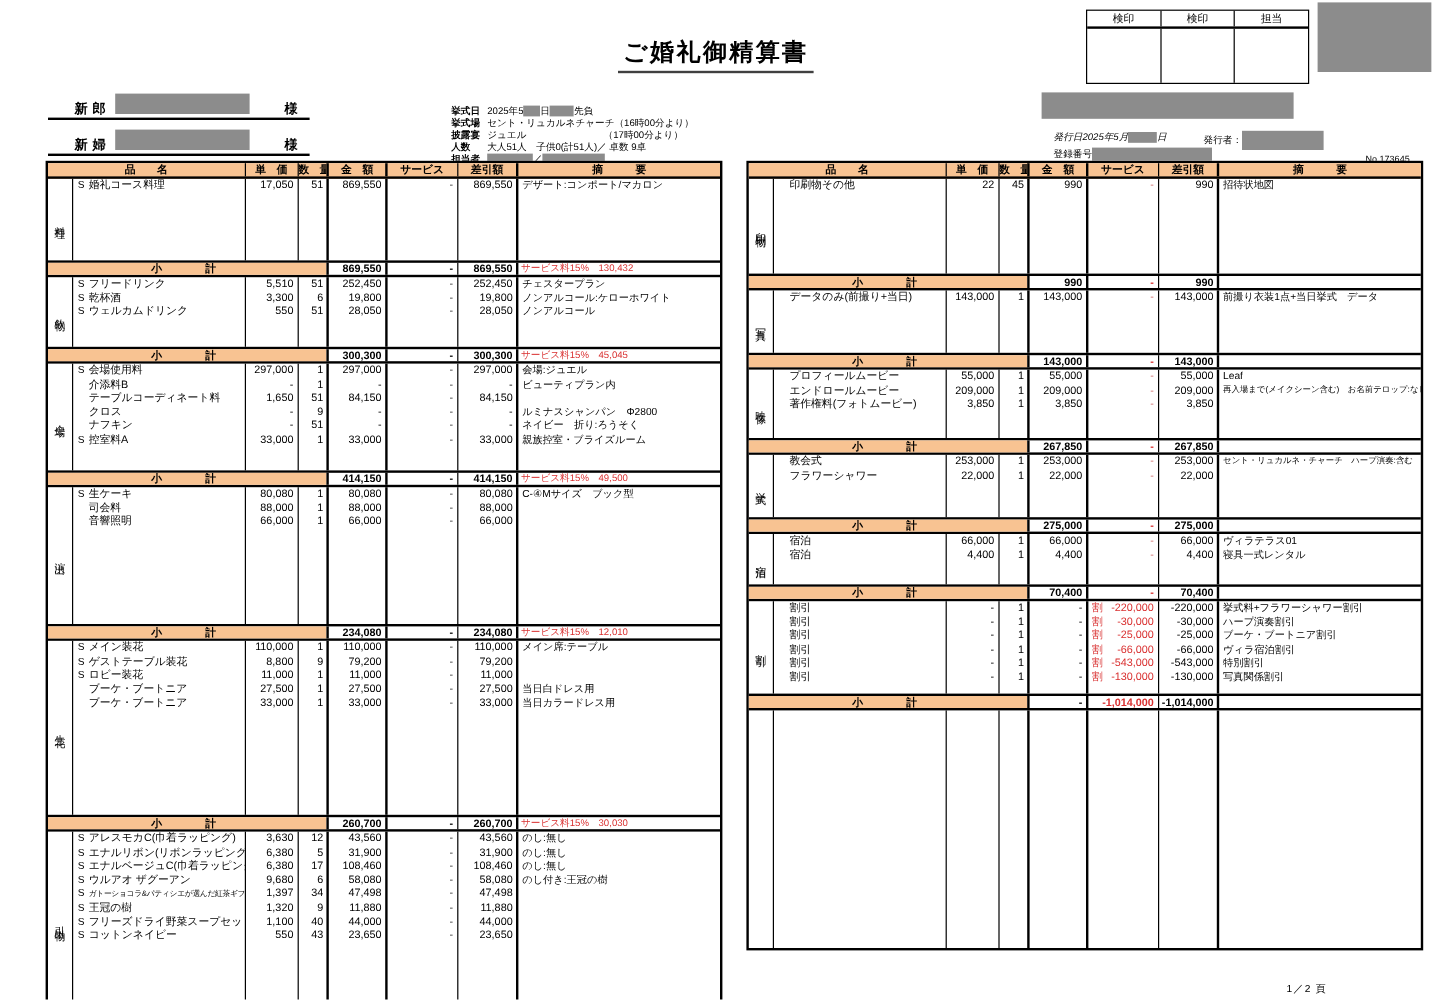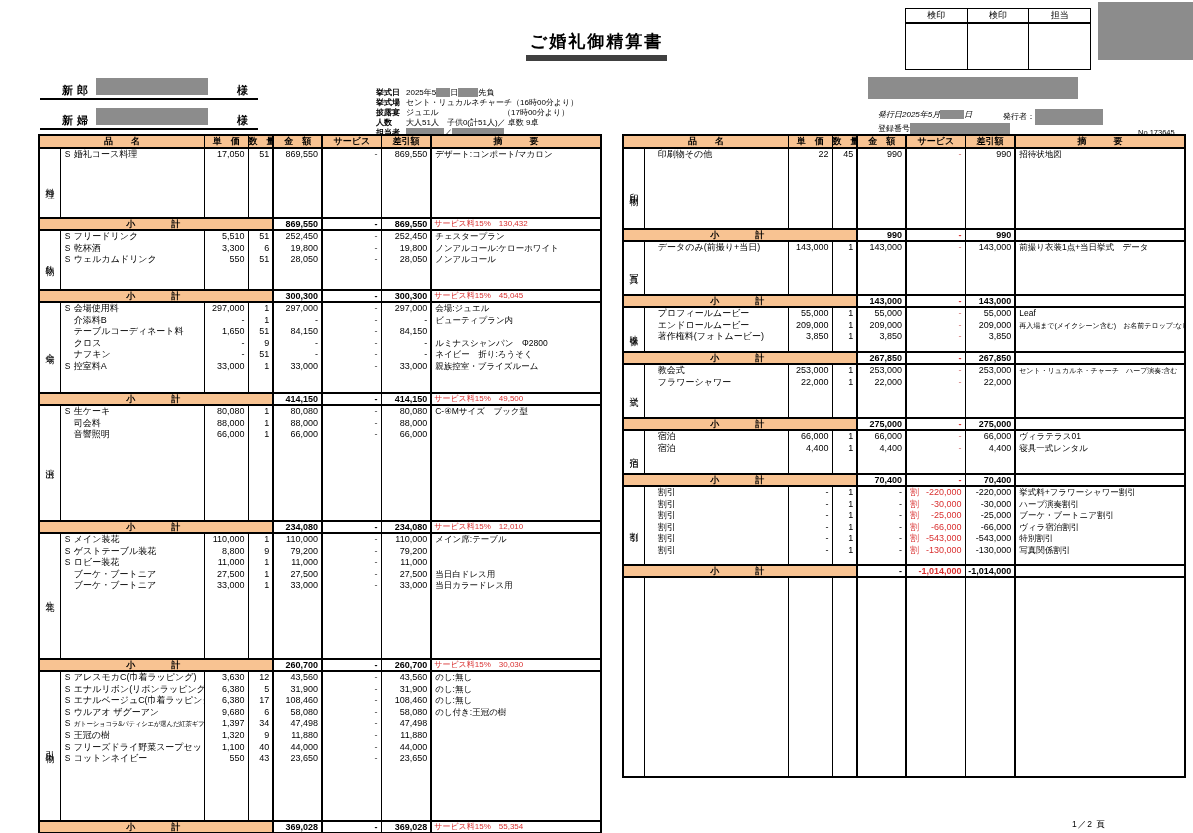--- a/index.html
+++ b/index.html
@@ -11,22 +11,22 @@
   body{
     width:1193px;height:833px;background:#fff;position:relative;
     font-family:"Liberation Sans","DejaVu Sans",sans-serif;color:#000;
     overflow:hidden;
   }
   .abs{position:absolute;}
   .redact{background:var(--gray);display:inline-block;vertical-align:middle;}
 
   
   .title-wrap{left:0;right:0;top:30px;text-align:center;}
-  .title{display:inline-block;font-size:17px;font-weight:bold;letter-spacing:2px;
-         border-bottom:6px solid #404040;padding:0 4px 2px 4px;}
+  .title{display:inline-block;font-size:20px;font-weight:bold;letter-spacing:2px;
+         border-bottom:2px solid #404040;padding:0 4px 2px 4px;}
 
   
   .sealbox{left:905px;top:8px;width:186px;height:62px;border:1px solid #000;display:flex;flex-direction:column;}
   .seal-hrow{display:flex;height:15px;border-bottom:2px solid #000;}
   .seal-hrow div{flex:1;text-align:center;font-size:9px;line-height:13px;border-left:1px solid #000;}
   .seal-hrow div:first-child{border-left:none;}
   .seal-brow{display:flex;flex:1;}
   .seal-brow div{flex:1;border-left:1px solid #000;}
   .seal-brow div:first-child{border-left:none;}
 
@@ -340,21 +340,21 @@
         <div class="ln note-ln"></div>
       </div>
     </div>
     <div class="trow sub">
       <div class="colb sub-label">小　　計</div>
       <div class="colb w-amt bl2 br2 rt">234,080</div>
       <div class="colb w-svc rt subdash">-</div>
       <div class="colb w-net bl1 rt">234,080</div>
       <div class="colb w-note bl2 lt sub-note">サービス料15%　12,010</div>
     </div>
-    <div class="tsec" style="height: 124px;">
+    <div class="tsec" style="height: 145px;">
       <div class="colb w-cat">
         <span class="cat-label">生花</span>
       </div>
       <div class="colb w-name bl1">
         <div class="ln lt"><span class="s-mark">S</span><span>メイン装花</span></div>
         <div class="ln lt"><span class="s-mark">S</span><span>ゲストテーブル装花</span></div>
         <div class="ln lt"><span class="s-mark">S</span><span>ロビー装花</span></div>
         <div class="ln lt"><span class="s-mark"></span><span>ブーケ・ブートニア</span></div>
         <div class="ln lt"><span class="s-mark"></span><span>ブーケ・ブートニア</span></div>
       </div>
@@ -560,21 +560,21 @@
         <div class="ln note-ln">前撮り衣装1点+当日挙式　データ</div>
       </div>
     </div>
     <div class="trow sub">
       <div class="colb sub-label">小　　計</div>
       <div class="colb w-amt bl2 br2 rt">143,000</div>
       <div class="colb w-svc rt subdash">-</div>
       <div class="colb w-net bl1 rt">143,000</div>
       <div class="colb w-note bl2 lt sub-note"></div>
     </div>
-    <div class="tsec" style="height: 43px; border-radius: 16px;">
+    <div class="tsec" style="height: 57px; border-radius: 16px;">
       <div class="colb w-cat">
         <span class="cat-label">映像</span>
       </div>
       <div class="colb w-name bl1">
         <div class="ln lt"><span class="s-mark"></span><span>プロフィールムービー</span></div>
         <div class="ln lt"><span class="s-mark"></span><span>エンドロールムービー</span></div>
         <div class="ln lt"><span class="s-mark"></span><span>著作権料(フォトムービー)</span></div>
       </div>
       <div class="colb w-unit bl1">
         <div class="ln rt">55,000</div>

